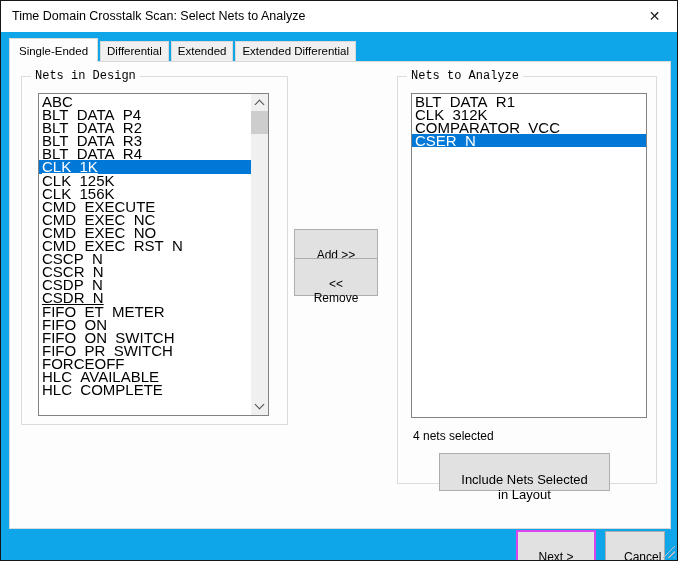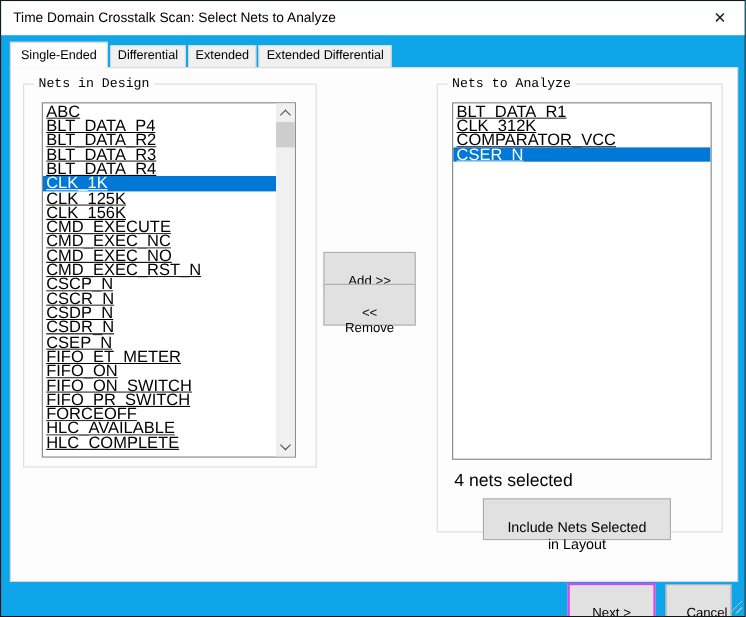--- a/index.html
+++ b/index.html
@@ -79,21 +79,21 @@
     position:absolute; background:#e1e1e1; border:1px solid #adadad;
     font-family:inherit; font-size:12px; color:#000; cursor:pointer; z-index:4;
     padding:18px; text-align:center;
   }
   .add-btn    { left:293px; top:228px; width:84px;  height:22px; }
   .remove-btn { left:293px; top:257px; width:84px;  height:22px;text-align:center; }
   .include-btn{ left:438px; top:452px; width:171px; height:21px; font-size:13px; }
   .next-btn   { left:515px; top:529px; width:80px;  height:24px; border:2px solid #d946ef; }
   .cancel-btn { left:604px; top:530px; width:60px;  height:22px; }
 
-  .status-text { position:absolute; left:412px; top:428px; font-size:16px; z-index:4; }
+  .status-text { position:absolute; left:412px; top:428px; font-size:12px; z-index:4; }
 
   
   .grip {
     position:absolute; right:2px; bottom:2px; width:14px; height:14px; z-index:5;
     clip-path:polygon(100% 0, 100% 100%, 0 100%);
     background:repeating-linear-gradient(-45deg, #bdbdbd 0 1px, transparent 1px 4px);
     cursor:nwse-resize;
   }
 </style>
 </head>
@@ -139,21 +139,20 @@
         <div class="list-item">CLK_125K</div>
         <div class="list-item">CLK_156K</div>
         <div class="list-item">CMD_EXECUTE</div>
         <div class="list-item">CMD_EXEC_NC</div>
         <div class="list-item">CMD_EXEC_NO</div>
         <div class="list-item">CMD_EXEC_RST_N</div>
         <div class="list-item">CSCP_N</div>
         <div class="list-item">CSCR_N</div>
         <div class="list-item">CSDP_N</div>
         <div class="list-item">CSDR_N</div>
-        <div class="list-item">CSEP_N</div>
         <div class="list-item">FIFO_ET_METER</div>
         <div class="list-item">FIFO_ON</div>
         <div class="list-item">FIFO_ON_SWITCH</div>
         <div class="list-item">FIFO_PR_SWITCH</div>
         <div class="list-item">FORCEOFF</div>
         <div class="list-item">HLC_AVAILABLE</div>
         <div class="list-item">HLC_COMPLETE</div>
       </div>
     <div class="vscroll">
       <div class="scroll-btn scroll-up">

